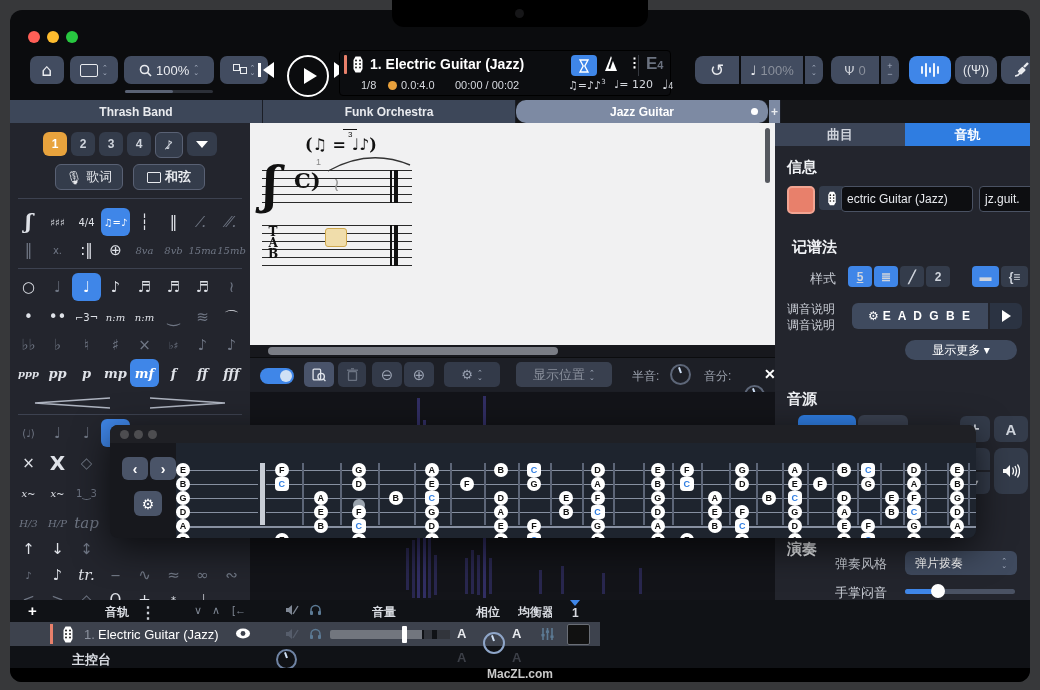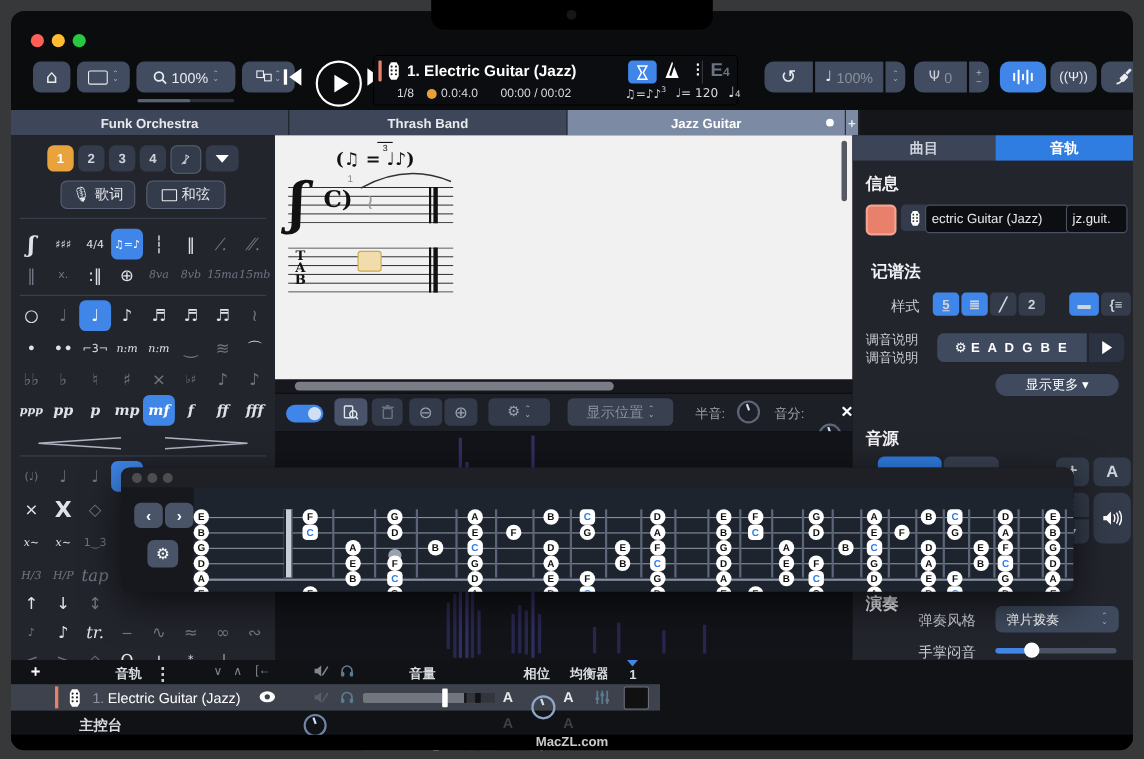--- a/index.html
+++ b/index.html
@@ -18,21 +18,21 @@
     justify-content:center;gap:4px;font-size:13px;}
   .updn{display:flex;flex-direction:column;line-height:5px;font-size:7px;color:#aab3c4;}
   .blue{background:#3f86e8!important;color:#fff;}
   .lcd{background:#0c0d10;border:1px solid #000;border-radius:4px;}
   .lcdtx{color:#d6d9df;font-size:11px;white-space:nowrap;}
   .dim{color:#8a909c;}
   
   #tabbar{position:absolute;left:0;top:90px;width:1020px;height:23px;background:#151619;display:flex;}
   .tab{height:23px;display:flex;align-items:center;justify-content:center;background:#3d4759;
     border-right:1px solid #1b1e26;color:#e8eaee;font-size:12px;font-weight:bold;position:relative;flex:0 0 auto;}
-  .tab.active{background:#7d8aa3;color:#fff;}
+  .tab.active{background:#7d8aa3;color:#fff;border-radius:10px;}
   .tab .dot{position:absolute;right:10px;width:7px;height:7px;border-radius:50%;background:#fff;}
   
   #sidebar{position:absolute;left:0;top:113px;width:240px;height:477px;background:#23252d;}
   .symrow{position:absolute;left:4px;width:232px;height:28px;display:flex;}
   .symcell{flex:1;display:flex;align-items:center;justify-content:center;color:#dfe2e8;
     font-size:15px;border-radius:6px;}
   .symcell.on{background:#3f86e8;color:#fff;}
   .symcell.dimc{color:#6f7684;}
   .symcell.sm{font-size:10px;}
   .symcell.it{font-family:"DejaVu Serif",serif;font-style:italic;}
@@ -217,24 +217,24 @@
   <div class="tbtn abs" style="left:991px;top:46px;width:42px;height:28px;border-radius:8px">
     <svg width="18" height="16" viewBox="0 0 18 16">
         <path d="M2 14 Q5 14 7 11" fill="none" stroke="#e9ebef" stroke-width="1.6"></path>
         <rect x="6.2" y="5.2" width="5" height="7" rx="1" transform="rotate(45 8.7 8.7)" fill="#e9ebef"></rect>
         <line x1="11" y1="5" x2="15" y2="1" stroke="#e9ebef" stroke-width="2.4"></line>
       </svg>
   </div>
 
   <div id="tabbar">
       <div class="tab" style="width: 252px;">
+        <span>Thrash Band</span>
+      </div>
+      <div class="tab" style="width: 252px;">
         <span>Funk Orchestra</span>
-      </div>
-      <div class="tab" style="width: 252px;">
-        <span>Thrash Band</span>
       </div>
       <div class="tab active" style="width: 252px;">
         <span>Jazz Guitar</span>
         <span class="dot"></span>
       </div>
       <div class="tab" style="width: 11px; background: rgb(125, 138, 163);">+</div>
     </div>
 
   <div id="sidebar">
     <div class="abs" style="left:33px;top:9px;display:flex;gap:4px">
@@ -245,21 +245,21 @@
       <div class="sbtn mus" style="width:26px;height:24px;border-radius:6px;border:1px solid #596174">♪̷</div>
       <div class="sbtn" style="width:30px;height:24px;border-radius:6px">
           <span style="width:0;height:0;border-top:7px solid #fff;border-left:6px solid transparent;border-right:6px solid transparent"></span>
         </div>
     </div>
     <div class="abs" style="left:45px;top:41px;display:flex;gap:10px">
       <div class="sbtn" style="width:66px;height:24px;border-radius:6px;border:1px solid #596174;font-weight:normal;font-size:13px;color:#e8eaee">
           <span class="mus" style="margin-right:4px">🎙</span>
           <span>歌词</span>
         </div>
-      <div class="sbtn" style="width:70px;height:24px;border-radius:6px;border:1px solid #596174;font-weight:normal;font-size:13px;color:#e8eaee">
+      <div class="sbtn" style="width:70px;height:24px;border-radius:6px;border:1px solid #596174;font-weight:bold;font-size:13px;color:#e8eaee">
           <span style="margin-right:4px;width:12px;height:9px;border:1.3px solid #e8eaee;border-radius:1px;display:inline-block"></span>
           <span>和弦</span>
         </div>
     </div>
     <div class="sepline" style="top:75px"></div>
     <div id="symgrid">
         <div class="symrow" style="top: 85px;">
           <div class="symcell mus big it">ʃ</div>
           <div class="symcell mus sm">♯♯♯</div>
           <div class="symcell mus sm">4/4</div>
@@ -503,21 +503,21 @@
           <path d="M3.5 0.5 h5 l2 3.5 v9 l-2 3.5 h-5 l-2-3.5 v-9 z" fill="#fff"></path>
           <circle cx="4" cy="4.5" r="1" fill="#222"></circle>
           <circle cx="4" cy="8" r="1" fill="#222"></circle>
           <circle cx="4" cy="11.5" r="1" fill="#222"></circle>
           <circle cx="8" cy="4.5" r="1" fill="#222"></circle>
           <circle cx="8" cy="8" r="1" fill="#222"></circle>
           <circle cx="8" cy="11.5" r="1" fill="#222"></circle>
         </svg>
       </div>
     <div class="field abs" style="left:66px;top:63px;width:120px;height:24px">ectric Guitar (Jazz)</div>
-    <div class="field abs" style="left:194px;top:63px;width:44px;height:24px">jz.guit.</div>
+    <div class="field abs" style="left:204px;top:63px;width:44px;height:24px">jz.guit.</div>
     <span class="rp-h abs" style="left:17px;top:115px">记谱法</span>
     <span class="abs" style="left:35px;top:147px;color:#c8ccd4;font-size:13px">样式</span>
     <div class="abs" style="left:73px;top:143px;display:flex;gap:2px">
       <div class="sbtn blue" style="width:24px;height:21px;text-decoration:underline">5</div>
       <div class="sbtn blue" style="width:24px;height:21px">≣</div>
       <div class="sbtn" style="width:24px;height:21px">╱</div>
       <div class="sbtn" style="width:24px;height:21px">2</div>
     </div>
     <div class="abs" style="left:197px;top:143px;display:flex;gap:2px">
       <div class="sbtn blue" style="width:27px;height:21px">▬</div>

